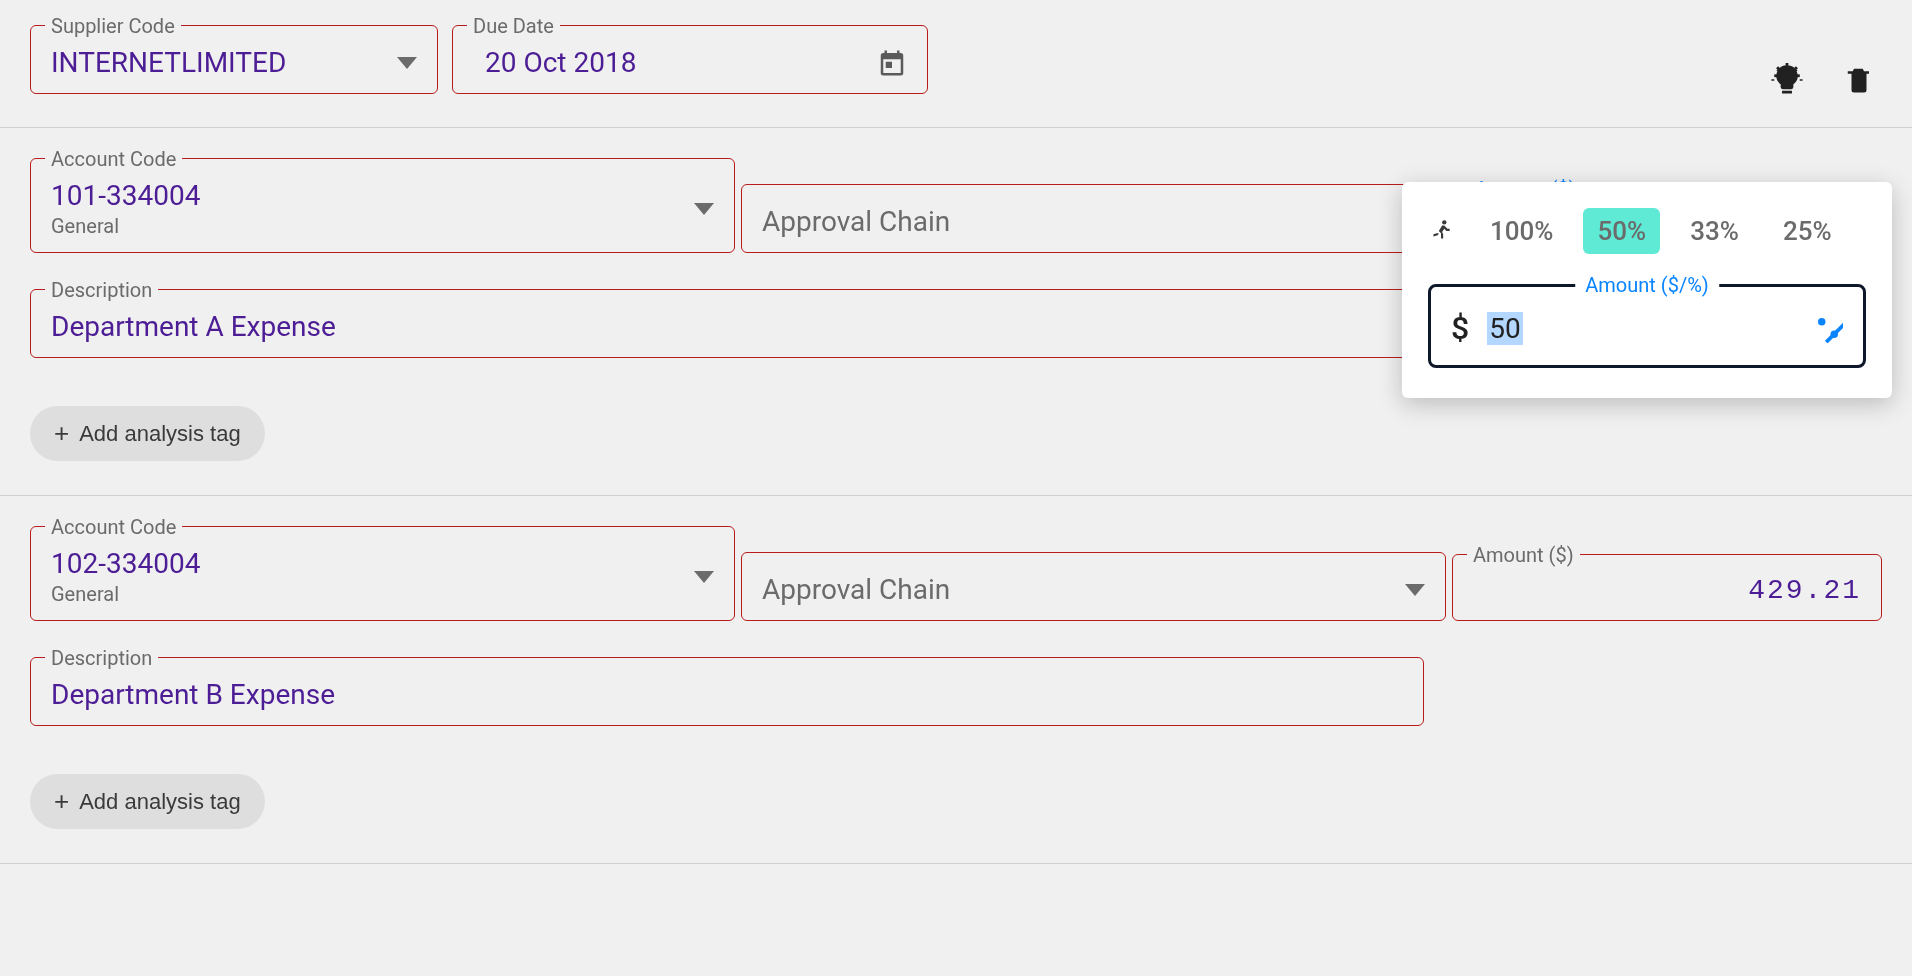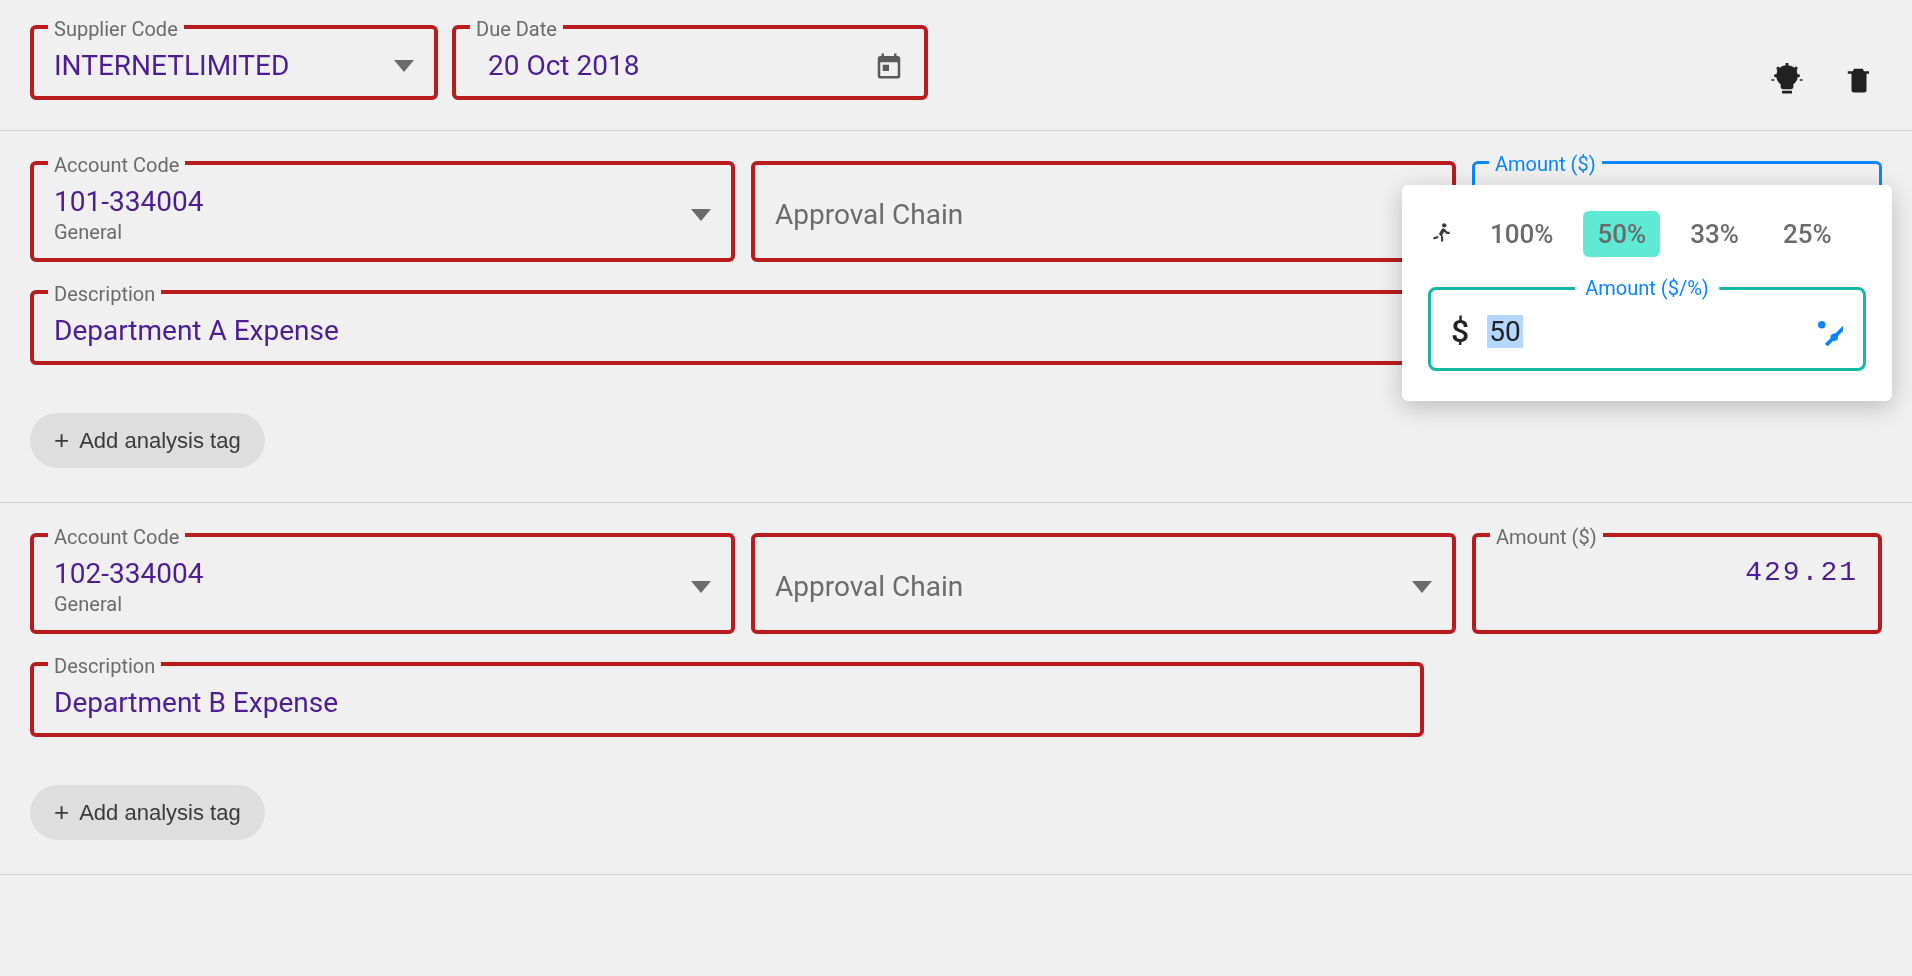--- a/index.html
+++ b/index.html
@@ -16,21 +16,21 @@
 
   .header-row {
     padding: 25px 30px 30px 30px;
     display: flex;
     align-items: flex-start;
     border-bottom: 1px solid #d0d0d0;
   }
 
   .field-group {
     position: relative;
-    border: 4px solid #b91c1c;
+    border: 1px solid #b91c1c;
     border-radius: 6px;
     background: transparent;
     padding: 20px 20px 14px 20px;
   }
   .field-group.focused {
     border: 3px solid #0a84ff;
     padding: 18px 18px 12px 18px;
   }
   .field-label {
     position: absolute;
@@ -74,21 +74,21 @@
     padding-right: 8px;
   }
   .icon-btn { cursor: pointer; color: #212121; }
 
   .line-section {
     padding: 30px 30px 34px 30px;
     border-bottom: 1px solid #d0d0d0;
     position: relative;
   }
 
-  .line-row { display: flex; gap: 16px; margin-bottom: 28px; }
+  .line-row { display: flex; gap: 6px; margin-bottom: 36px; align-items: flex-end; }
   .account-field { flex: 0 0 705px; }
   .approval-field { flex: 0 0 705px; display:flex; align-items:center; }
   .amount-field { flex: 1; }
   .amount-value { text-align: right; font-family: "Courier New", monospace; font-size: 28px; letter-spacing: 2px; }
 
   .desc-row { margin-bottom: 48px; }
   .desc-field { width: 1394px; }
 
   .chip-btn {
     display: inline-flex;
@@ -131,21 +131,21 @@
     color: #6b6b6b;
     padding: 8px 14px;
     border-radius: 6px;
     cursor: pointer;
     font-weight: 500;
   }
   .pct-btn.active { background: #5eead4; }
 
   .amount-input-wrap {
     position: relative;
-    border: 3px solid #14b8a6;
+    border: 3px solid #0f172a;
     border-radius: 8px;
     padding: 22px 20px 18px 20px;
     display:flex;
     align-items:center;
   }
   .amount-input-label {
     position: absolute;
     top: -14px;
     left: 50%;
     transform: translateX(-50%);

